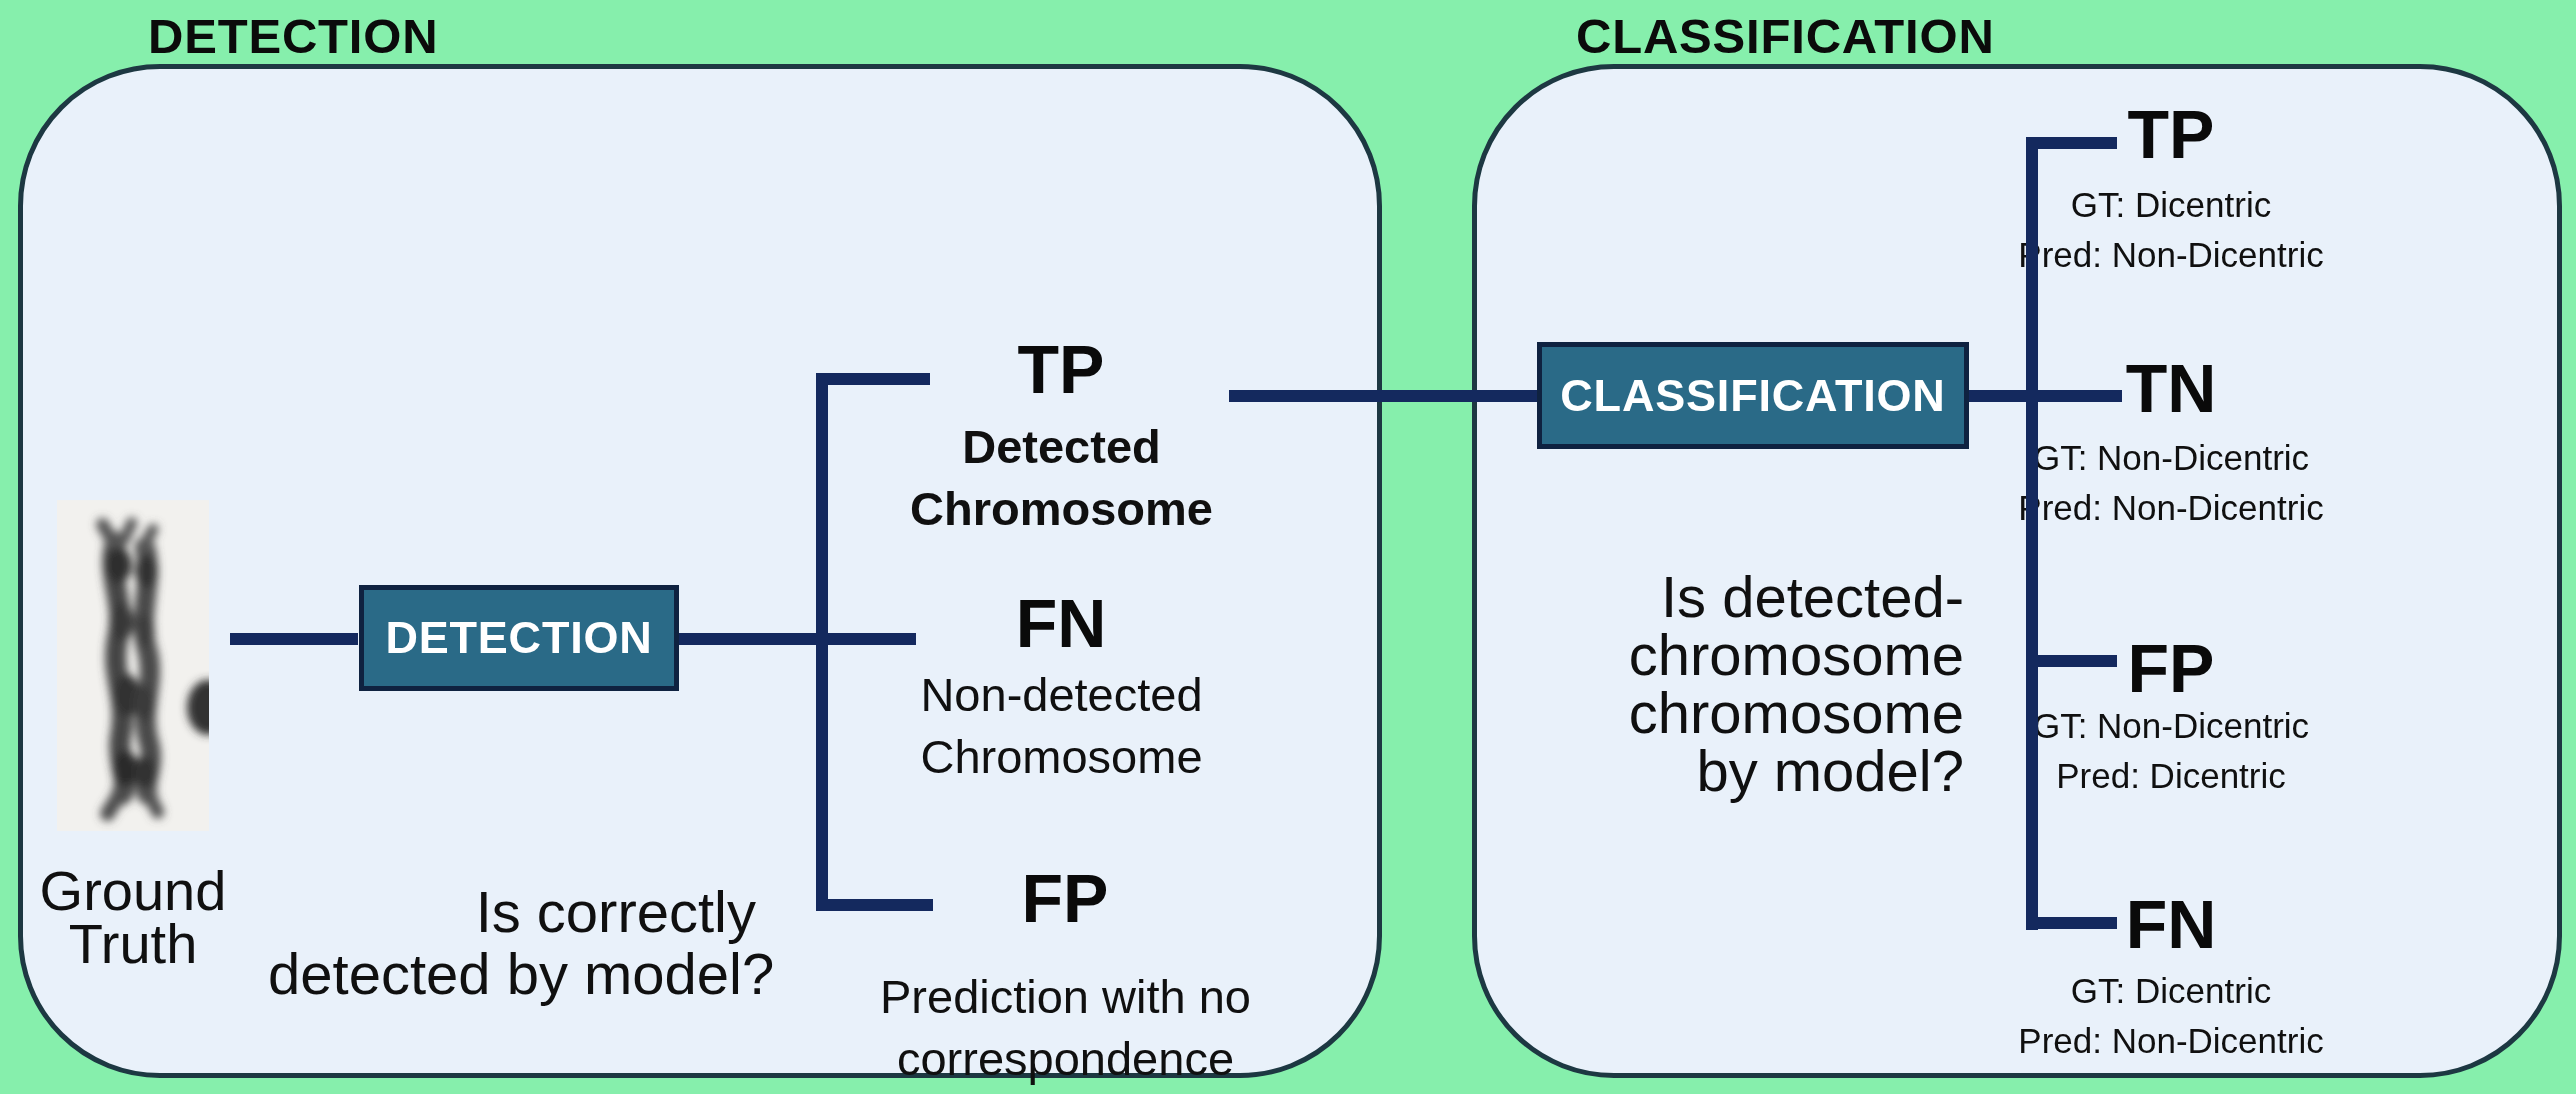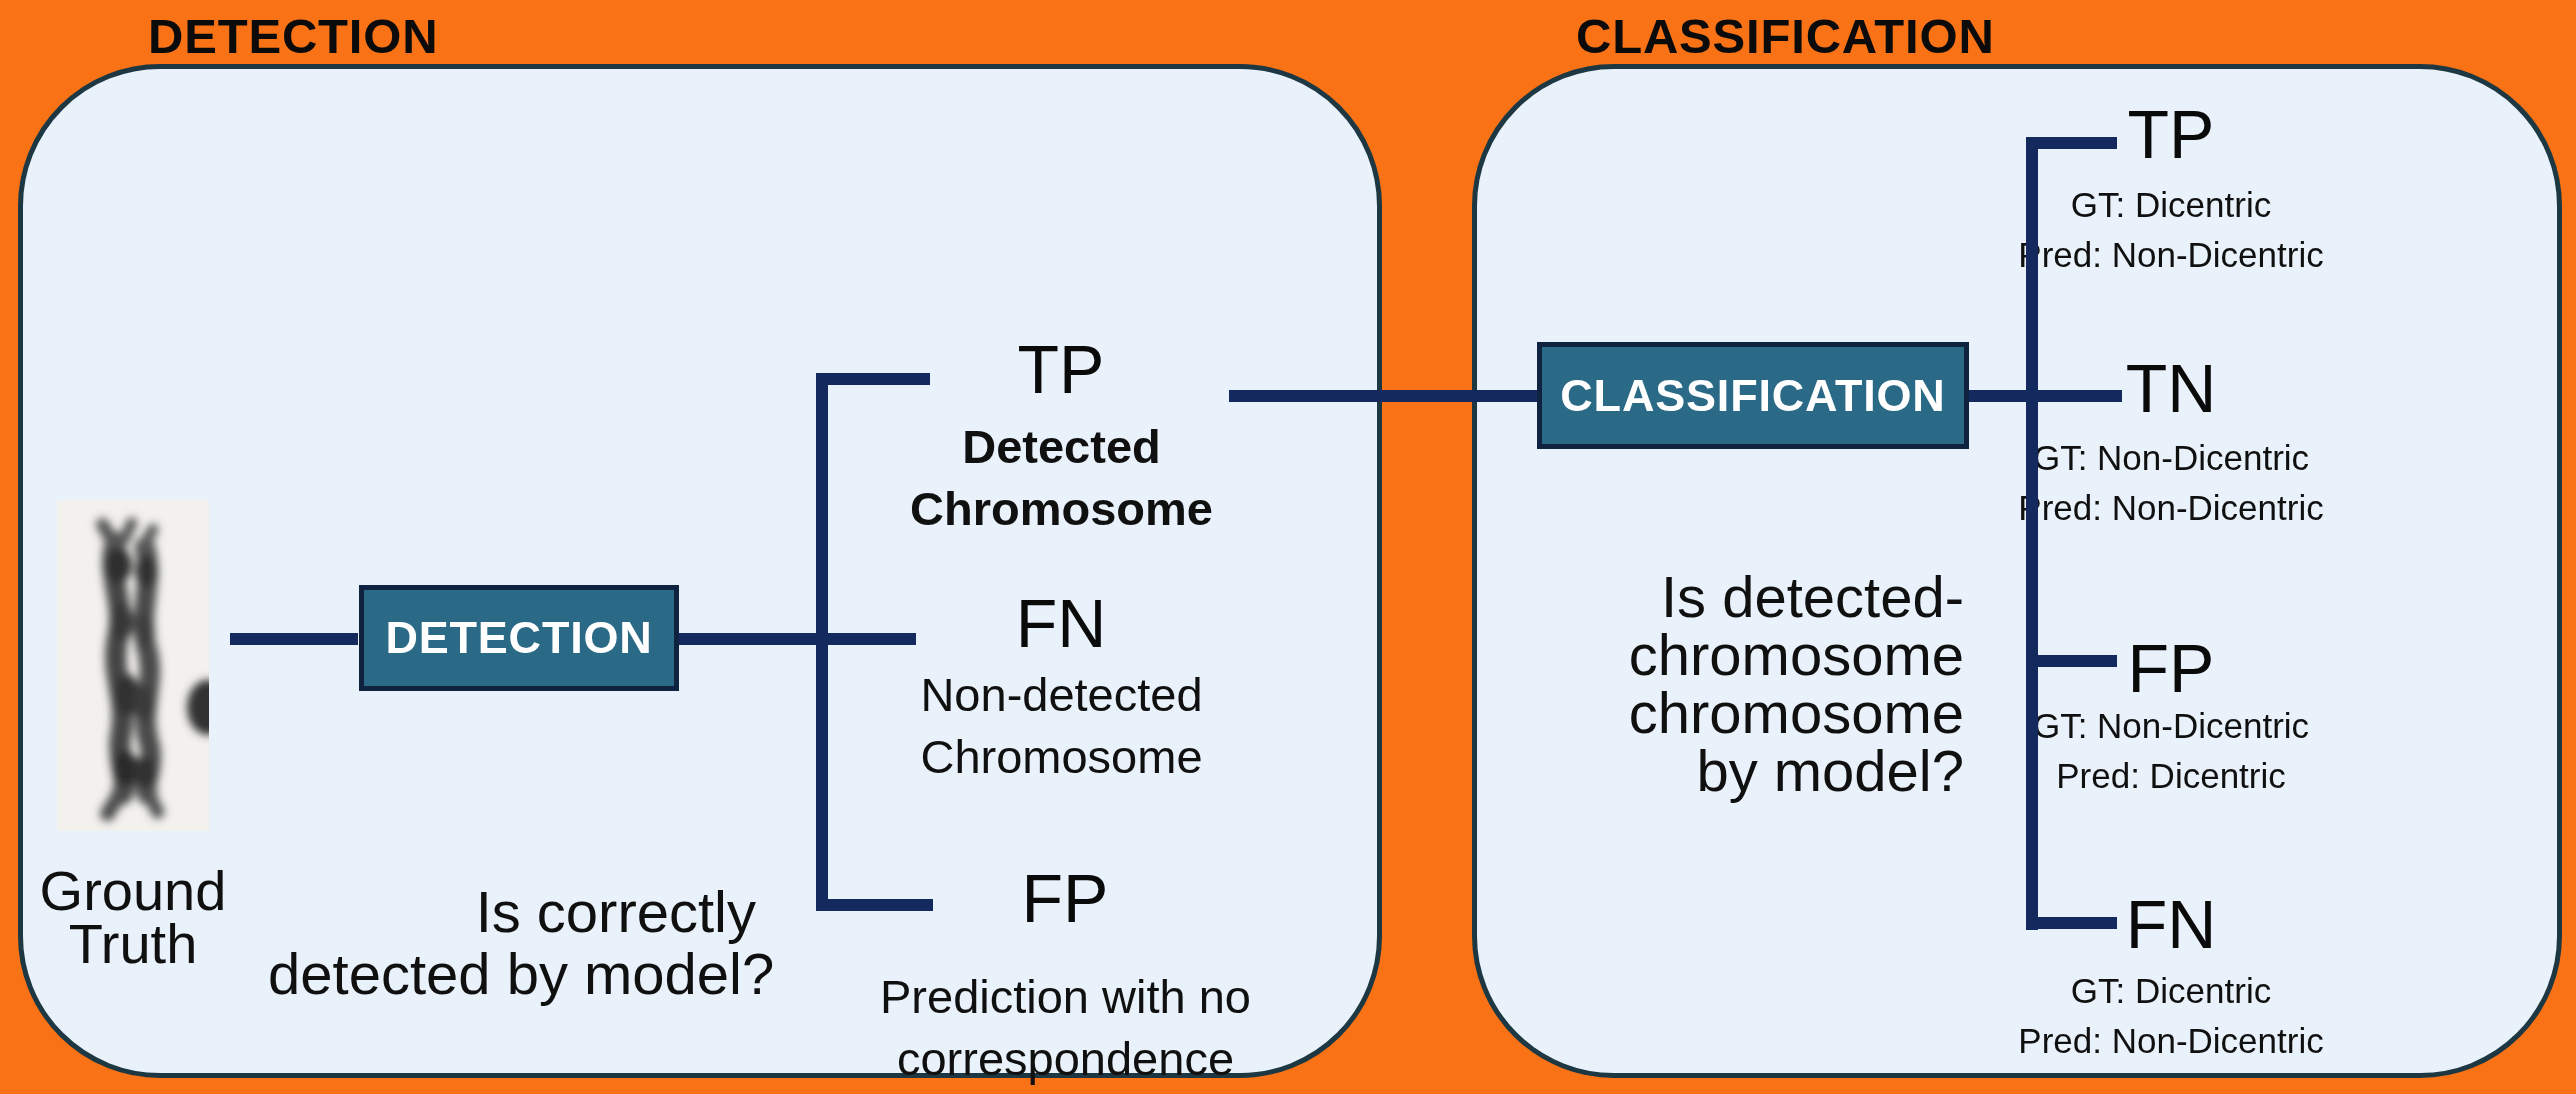--- a/index.html
+++ b/index.html
@@ -1,36 +1,36 @@
 <!DOCTYPE html>
 <html style="font-size:13px"><head>
 <meta charset="utf-8">
 <style>
   html,body{margin:0;padding:0;background:#ffffff;}
   .stage{
-    position:relative;width:2576px;height:1094px;background:#f97316;overflow:hidden;
+    position:relative;width:2576px;height:1094px;background:#86efac;overflow:hidden;
     font-family:"Liberation Sans", sans-serif;color:#0b0b0b;
   }
   .panel{
     position:absolute;background:#e9f1fa;border:5.7px solid #1d3842;border-radius:142px;
     box-sizing:border-box;
   }
   .panel-title{
     position:absolute;font-size:49px;font-weight:bold;letter-spacing:0.8px;color:#0b0b0b;
     white-space:nowrap;
   }
   .pbox{
     position:absolute;background:#2a6a87;border:5.7px solid #0f2240;box-sizing:border-box;
     display:flex;align-items:center;justify-content:center;
     color:#ffffff;font-size:45px;font-weight:bold;letter-spacing:0.8px;white-space:nowrap;
     z-index:3;
   }
   .line{position:absolute;background:#14295e;z-index:2;}
   .abbr{
-    position:absolute;width:244px;text-align:center;font-size:68px;font-weight:normal;
+    position:absolute;width:244px;text-align:center;font-size:68px;font-weight:bold;
     line-height:73px;color:#0a0a0a;white-space:nowrap;z-index:1;
   }
   .desc{
     position:absolute;width:423px;text-align:center;font-size:47px;line-height:62px;
     color:#101010;white-space:nowrap;z-index:1;
   }
   .gtpred{
     position:absolute;width:520px;text-align:center;font-size:35px;line-height:50px;
     color:#101010;white-space:nowrap;z-index:1;
   }

